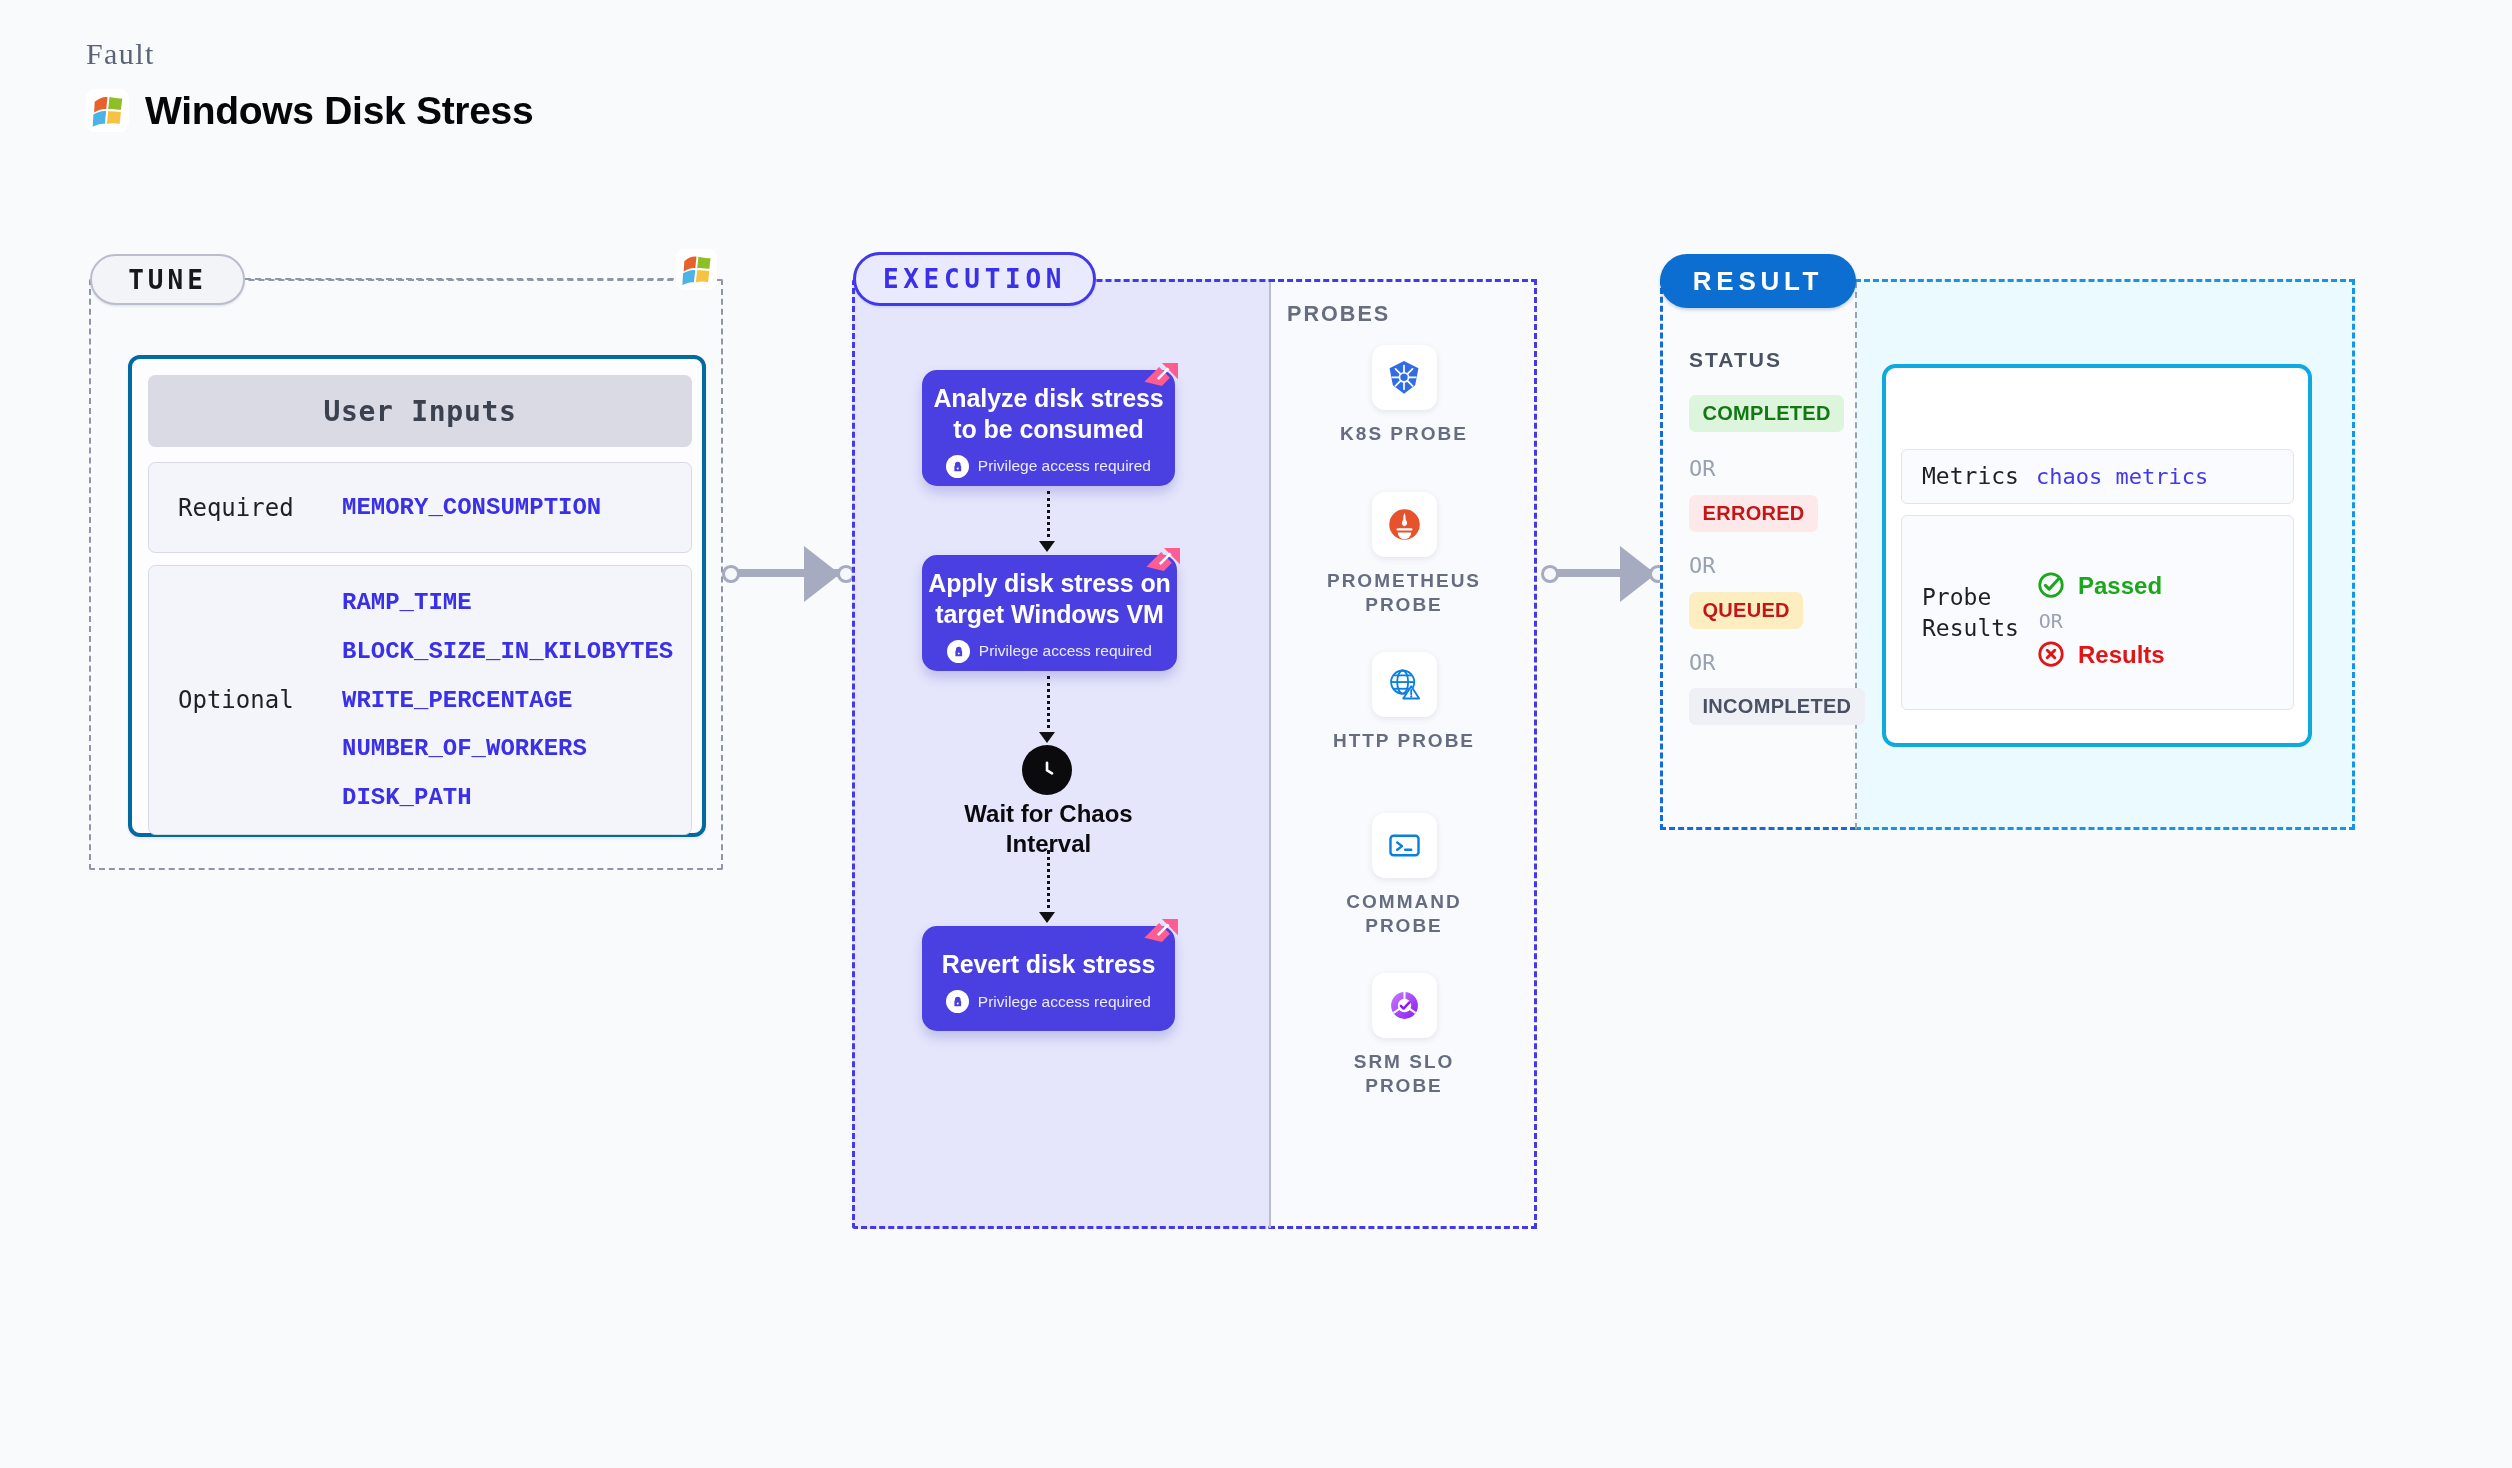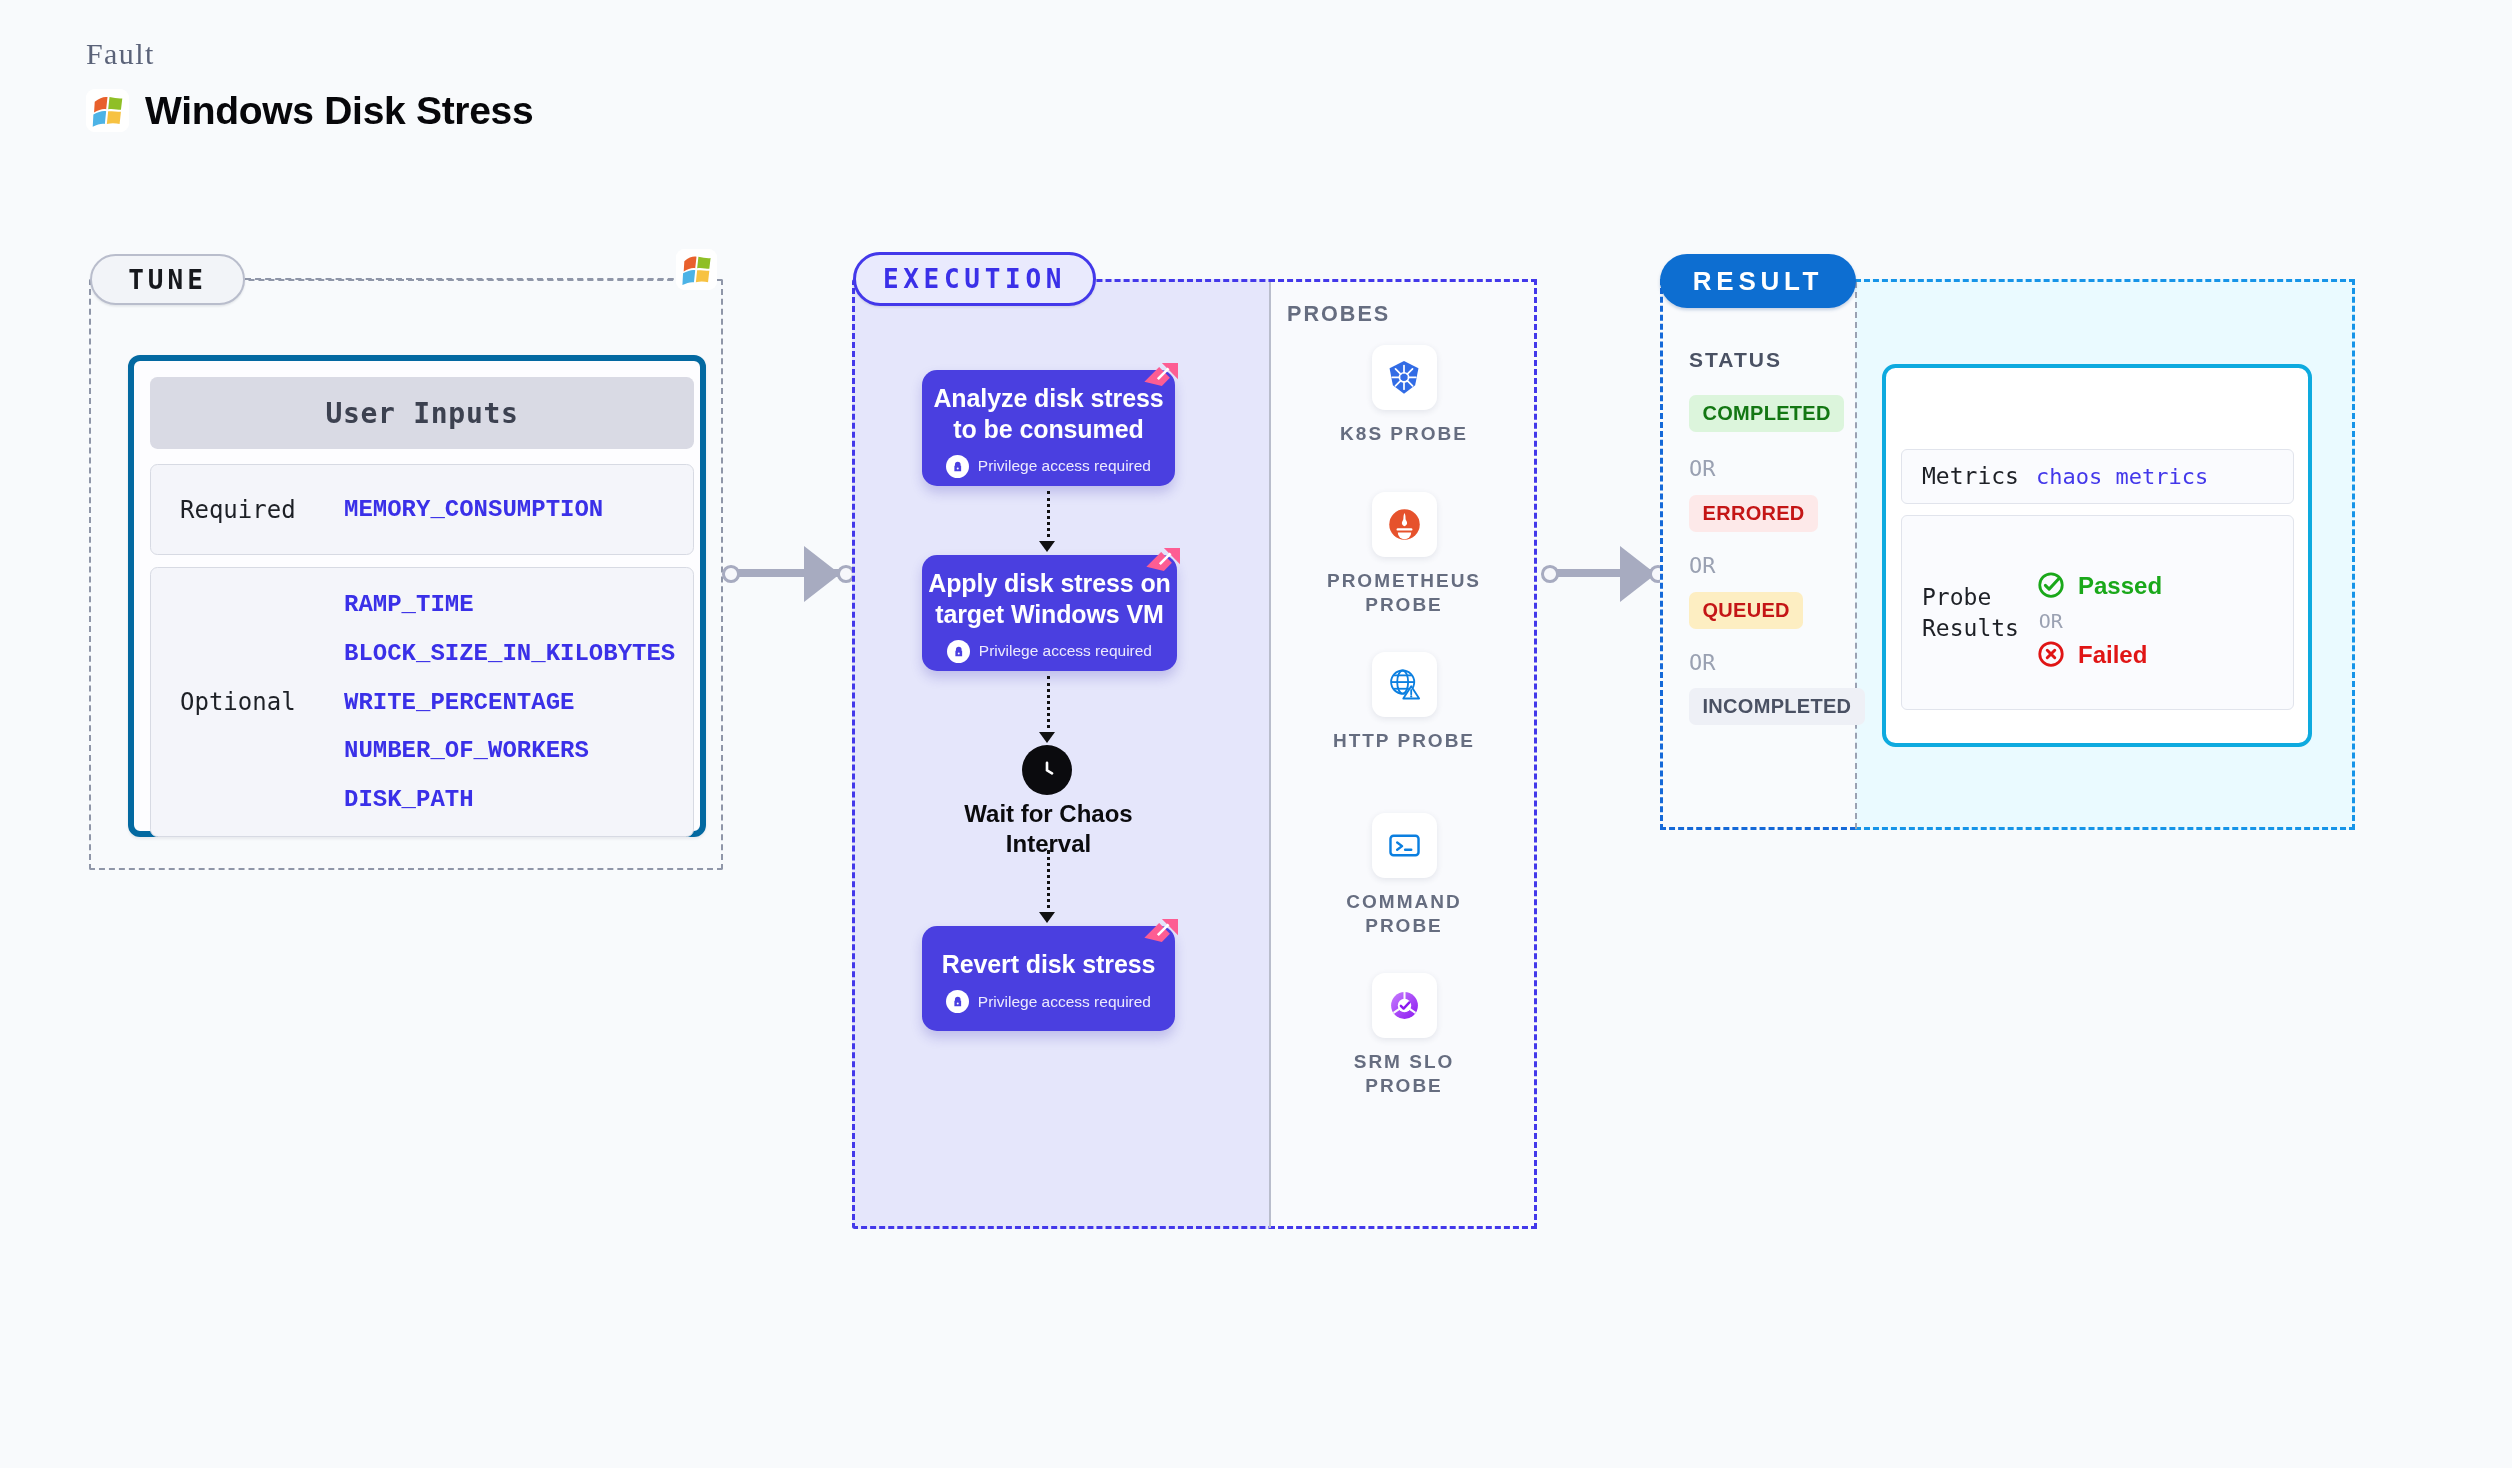--- a/index.html
+++ b/index.html
@@ -43,21 +43,21 @@
     font-size:26px;font-weight:700;color:#16181d;letter-spacing:4px;
   }
   #tune-dash-line{
     position:absolute;left:245px;top:278px;width:469px;height:0;
     border-top:2.7px dashed #8f96a8;
   }
 
   
   #user-inputs-card{
     position:absolute;left:128px;top:355px;width:578px;height:482px;
-    box-sizing:border-box;border:6px solid #0369a1;border-radius:12px;
+    box-sizing:border-box;border:4px solid #0369a1;border-radius:12px;
     background:#fdfdff;box-shadow:0 1.4px 2.7px rgba(30,35,60,.07);
   }
   #user-inputs-header{
     position:absolute;left:16px;top:16px;width:544px;height:72px;
     background:#d9dae4;border-radius:7.4px;display:flex;align-items:center;justify-content:center;
   }
   #user-inputs-header span{
     font-family:"DejaVu Sans Mono","Liberation Mono",monospace;
     font-size:28px;font-weight:700;color:#3c4150;letter-spacing:0.7px;
   }
@@ -527,18 +527,18 @@
         <span class="lbl pass">Passed</span>
       </div>
       <div class="res-or">OR</div>
       <div class="res-row">
         <span>
           <svg width="30" height="30" viewBox="0 0 24 24">
             <circle cx="12" cy="12" r="9" fill="none" stroke="#e01515" stroke-width="2.2"></circle>
             <path d="M9 9 l6 6 M15 9 l-6 6" stroke="#e01515" stroke-width="2.4" stroke-linecap="round"></path>
           </svg>
         </span>
-        <span class="lbl fail">Failed</span>
+        <span class="lbl fail">Results</span>
       </div>
     </div>
   </div>
 </div>
 
 
 </body></html>

